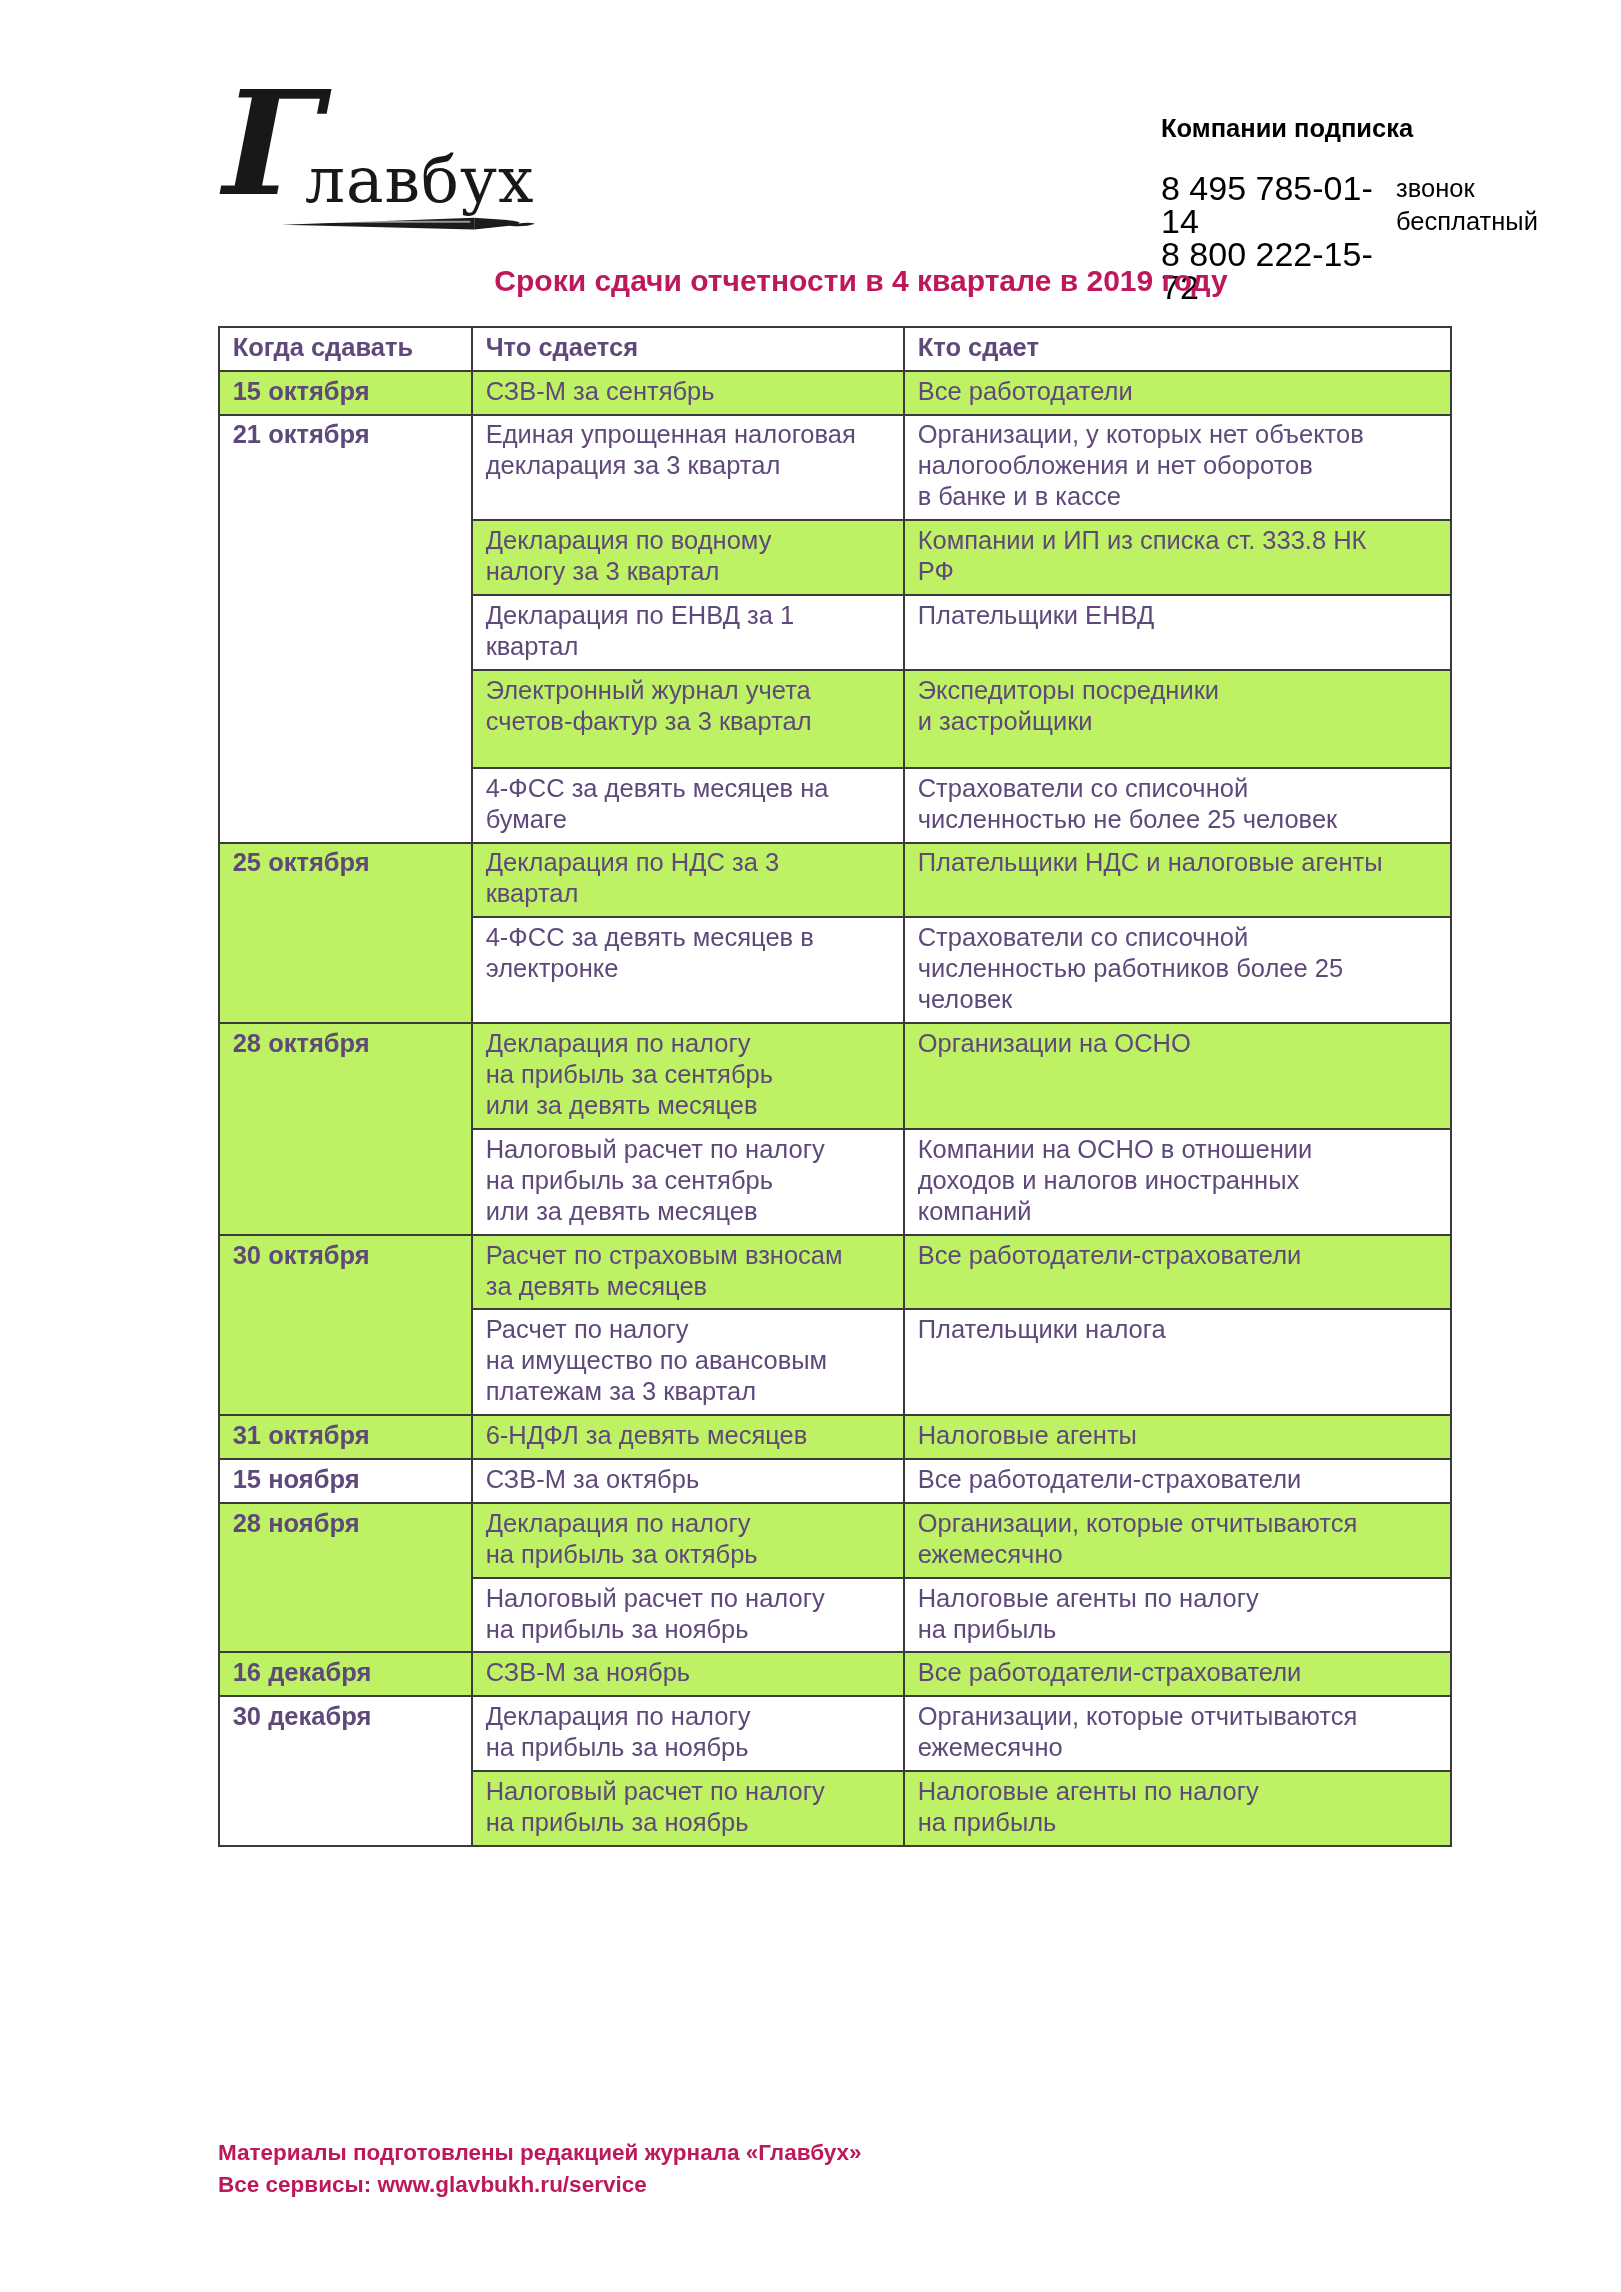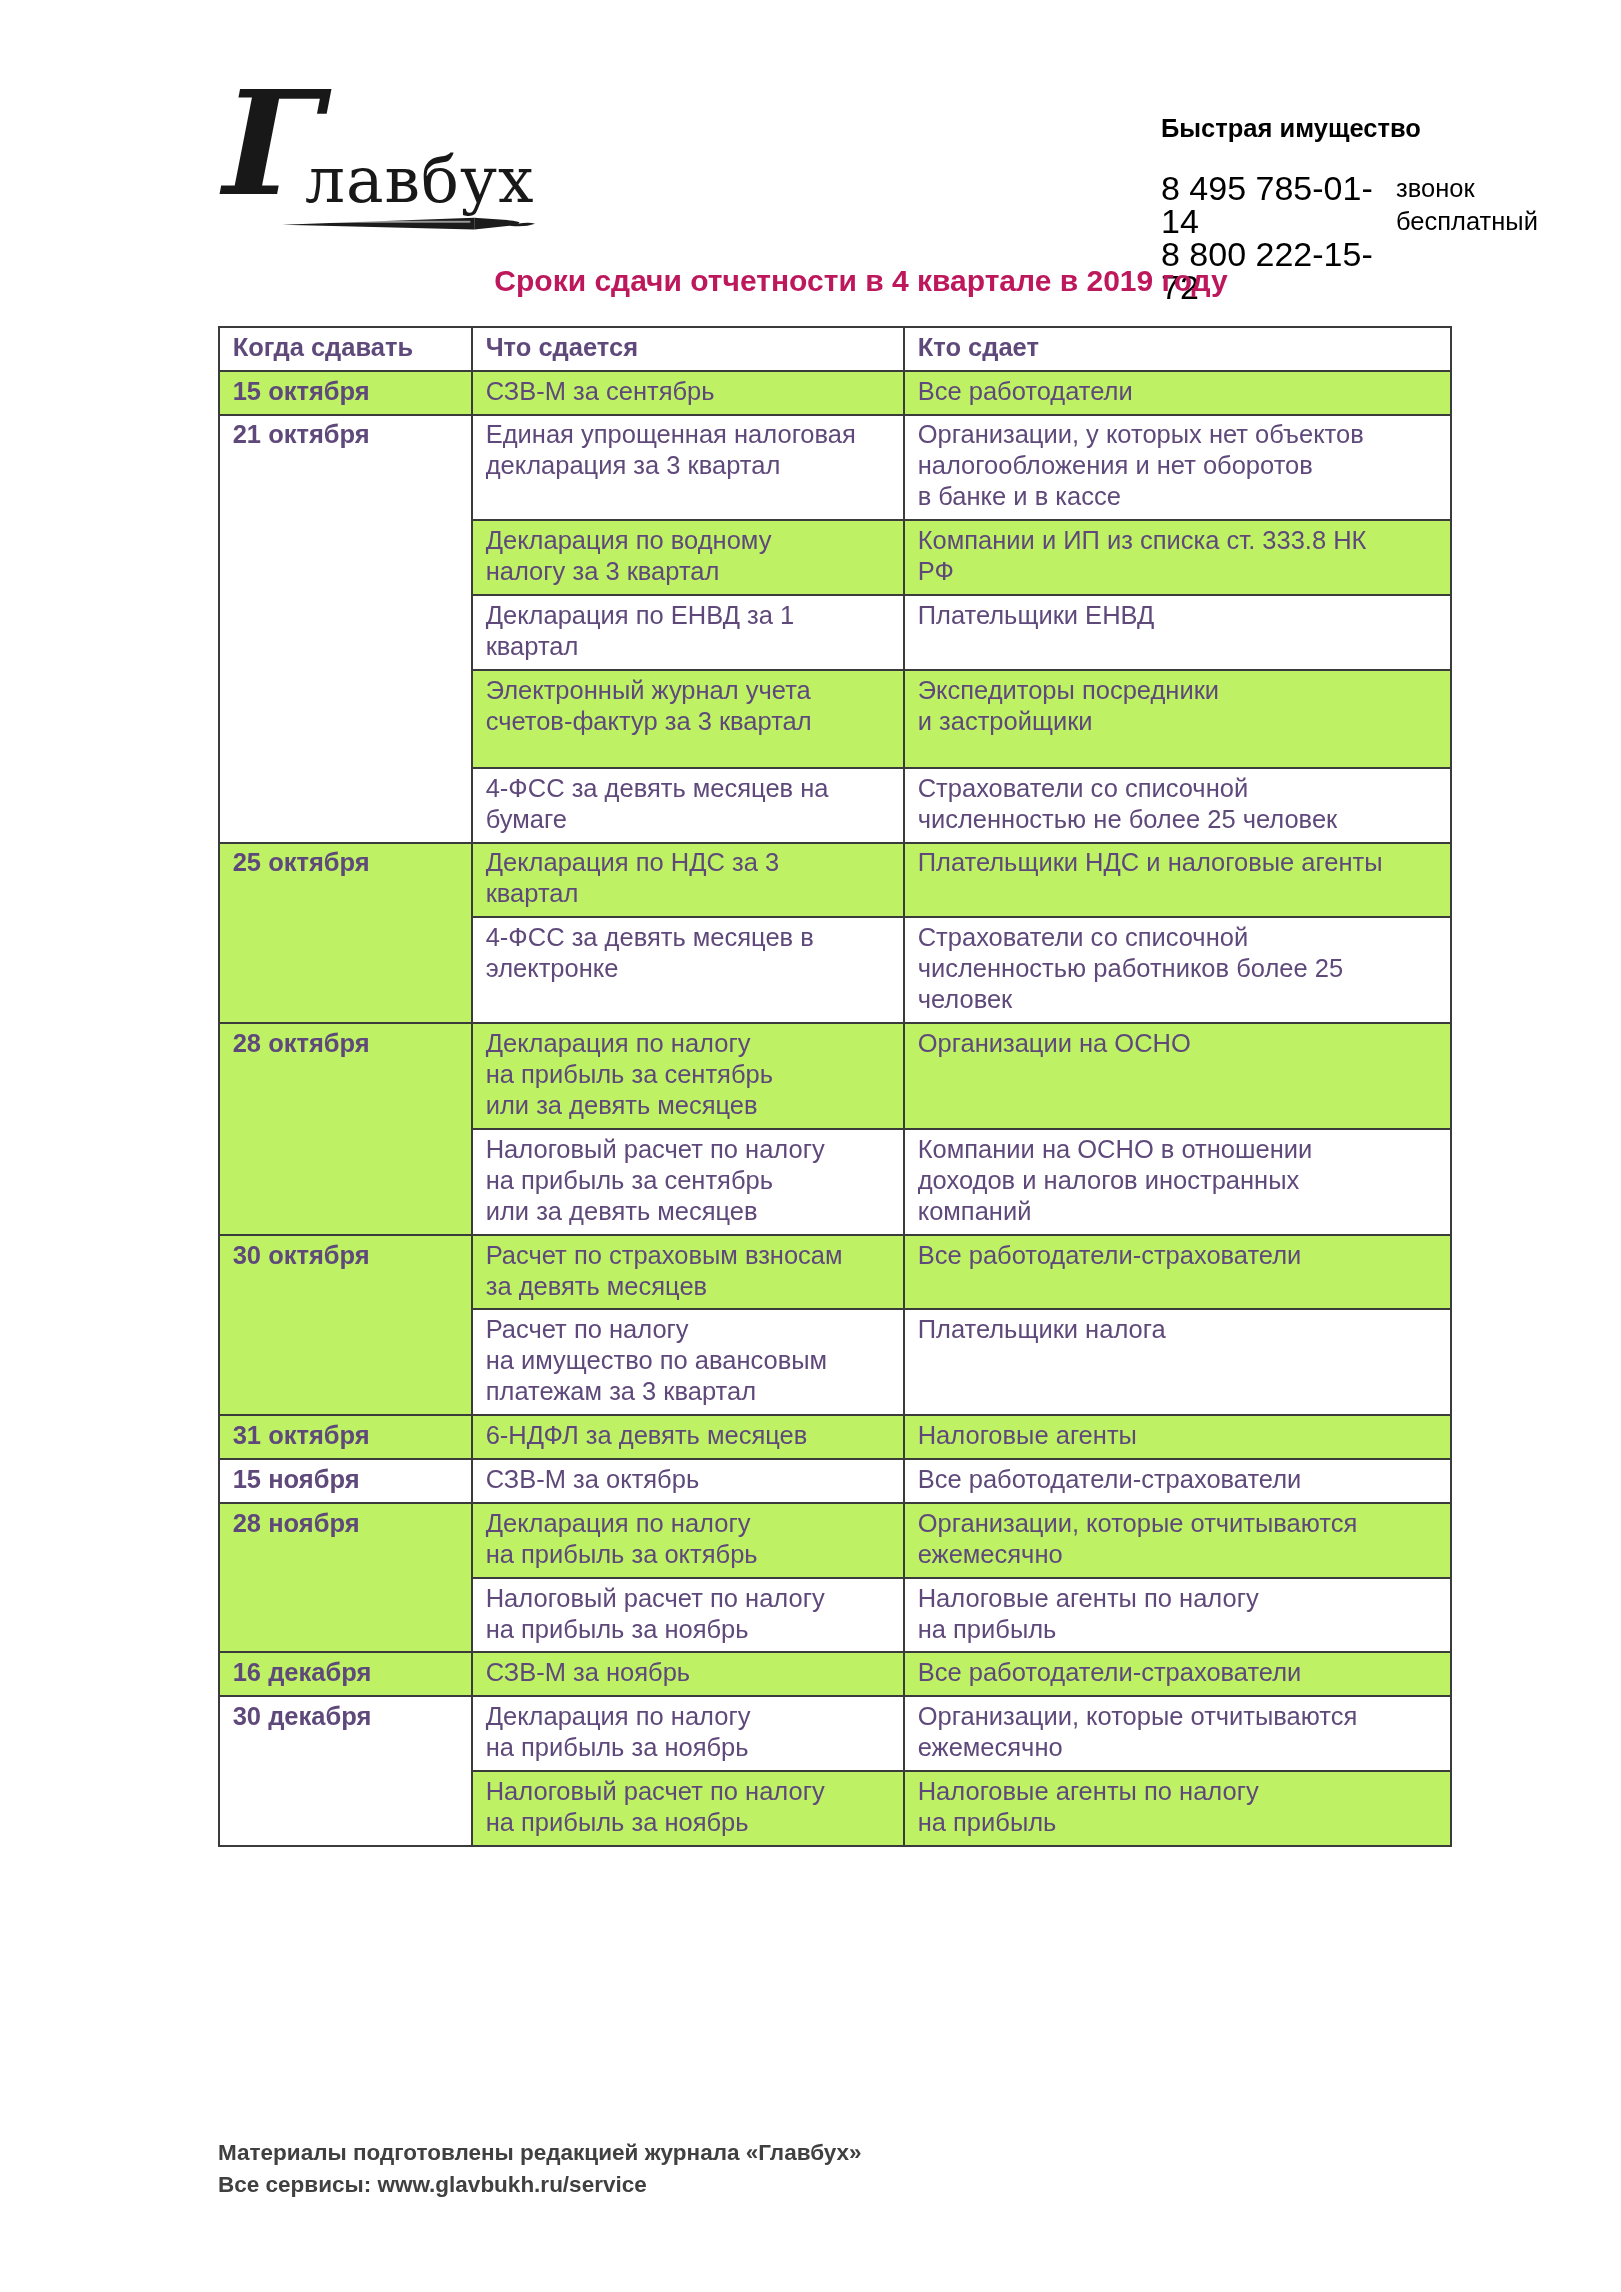--- a/index.html
+++ b/index.html
@@ -56,39 +56,39 @@
   }
   .report-table th{
     text-align:left;font-weight:bold;
   }
   .cell-pre{white-space:pre-line;margin-left:11px;}
   td.cell-date{font-weight:bold;}
   .sh{background:#bef264;}
   td.spacer{padding-bottom:30px;}
 
   
-  .doc-footer{position:absolute;left:218px;top:2137px;font-weight:bold;font-size:22.5px;line-height:32px;color:#404040;}
+  .doc-footer{position:absolute;left:218px;top:2137px;font-weight:bold;font-size:22.5px;line-height:32px;color:#be185d;}
 </style>
 </head>
 <body>
 
 <div class="page">
 
   <div class="logo">
     <span class="logo-g">Г</span>
     <span class="logo-rest">лавбух</span>
     <svg class="logo-pen" width="257" height="25.5" viewBox="0 0 262 26">
       <polygon points="0,15 196,8 196,20" fill="#1c1c1c"></polygon>
       <path d="M196,8 L226,10 Q248,12 240,14 Q252,12 258,14 Q247,18 232,16 L196,20 Z" fill="#1c1c1c"></path>
       <rect x="6" y="11" width="186" height="2" fill="#ffffff" opacity="0.55"></rect>
     </svg>
   </div>
 
   <div class="subscribe">
-    <div class="subscribe-title">Быстрая имущество</div>
+    <div class="subscribe-title">Компании подписка</div>
     <div class="subscribe-row">
       <div class="subscribe-phones">8 495 785-01-14
 8 800 222-15-72</div>
       <div class="subscribe-note">звонок
 бесплатный</div>
     </div>
   </div>
 
   <div class="doc-title">Сроки сдачи отчетности в 4 квартале в 2019 году</div>
 

